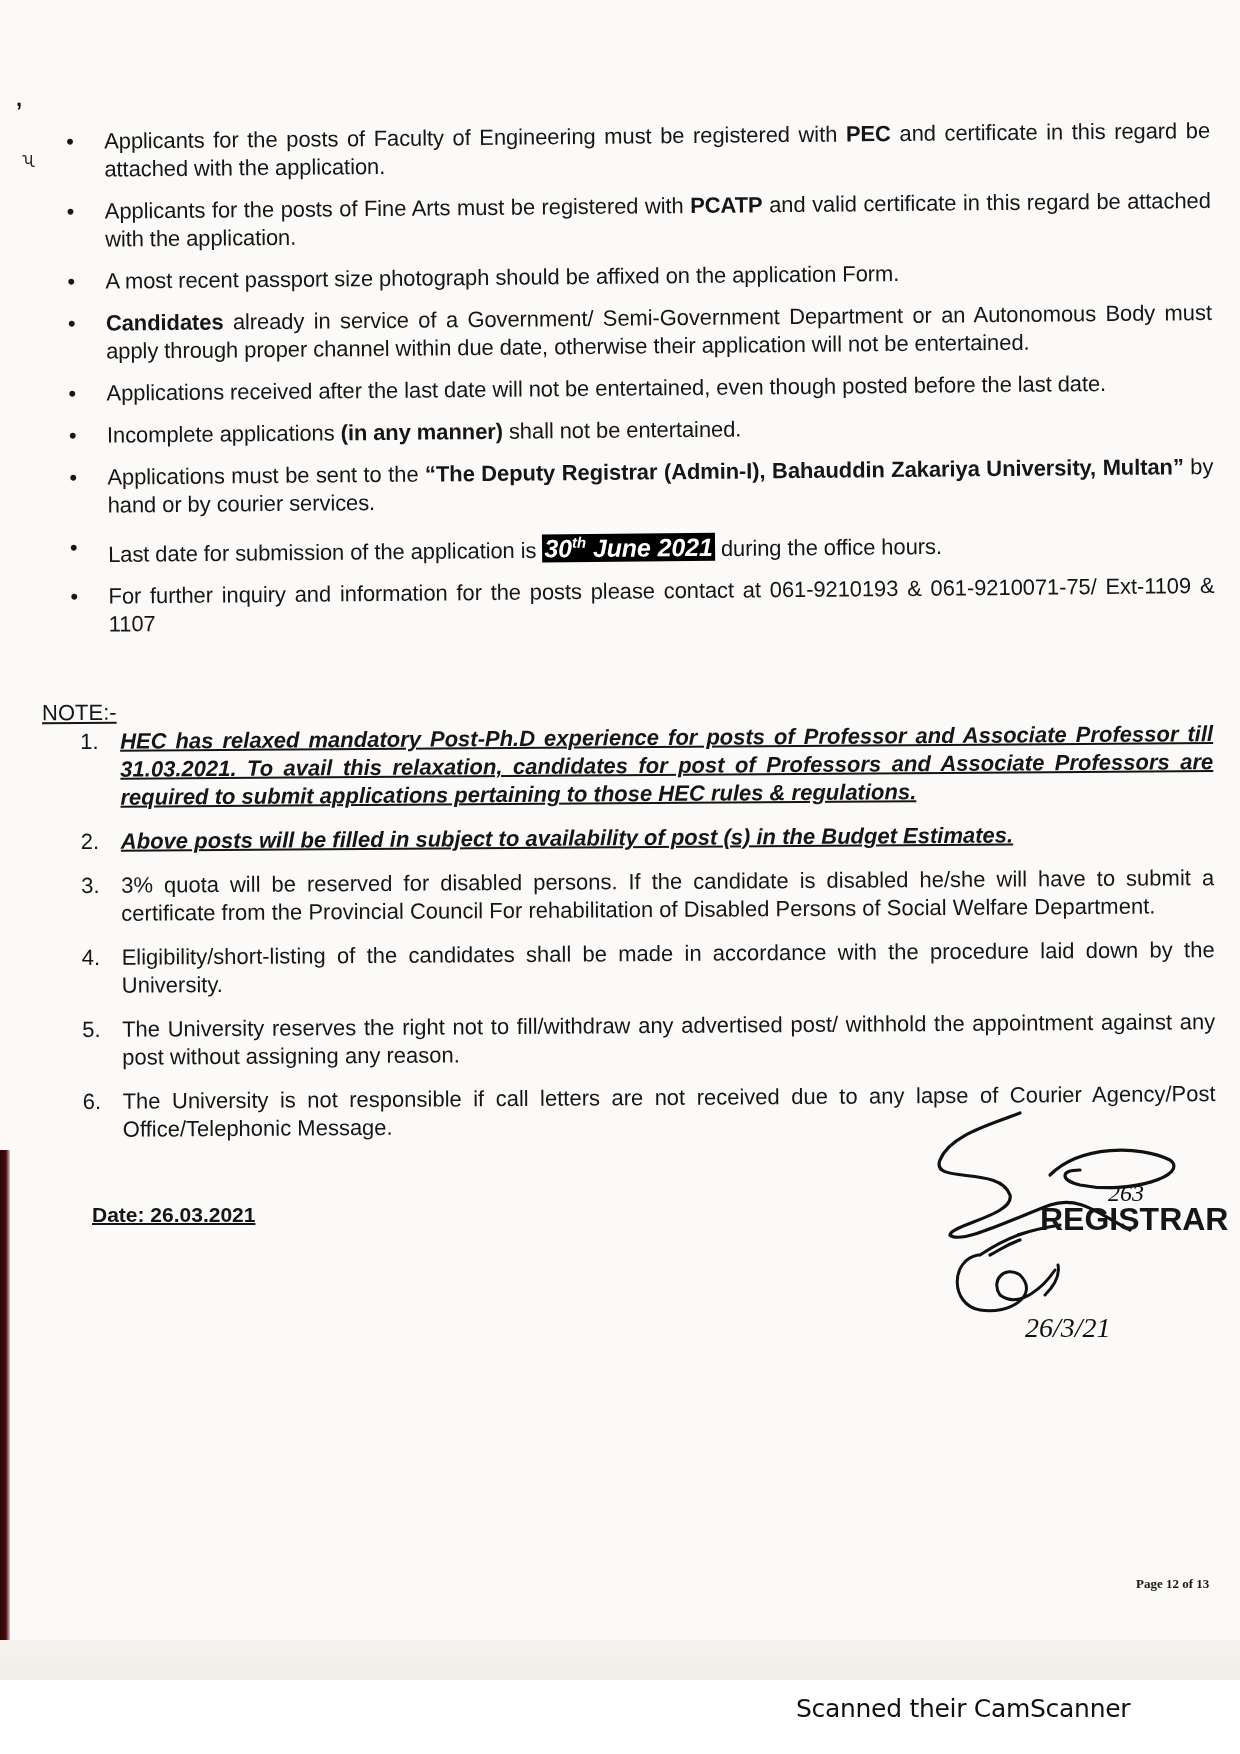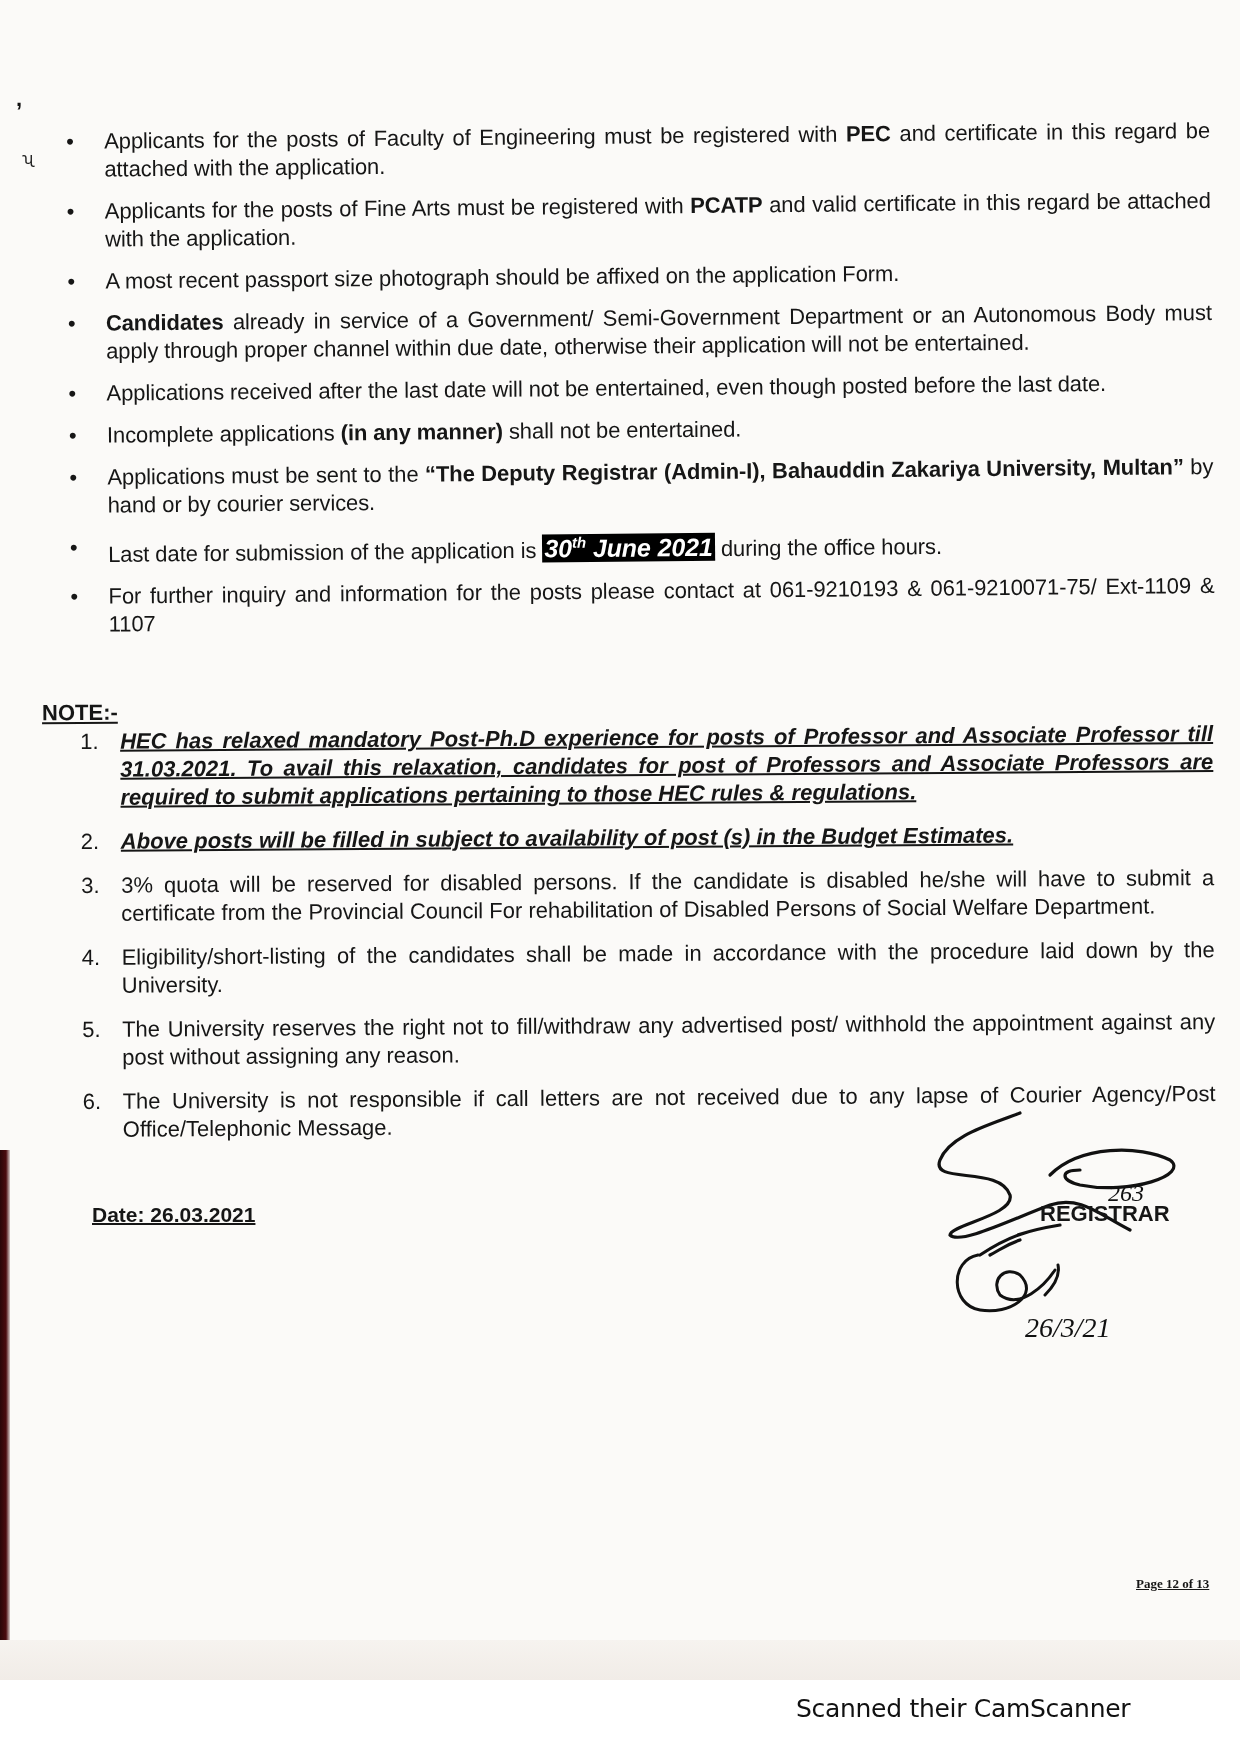--- a/index.html
+++ b/index.html
@@ -30,46 +30,45 @@
     }
     .bullet-dot { position: absolute; left: 6px; top: 0; font-size: 22px; }
     .bullet-item b { font-weight: bold; }
     .highlight {
       background: #000; color: #fff; font-weight: bold; font-style: italic;
       padding: 0 2px; font-size: 25px;
     }
     .highlight sup { font-size: 15px; font-style: italic; }
 
     .note-label {
-      position: absolute; left: 42px; top: 700px; font-size: 22px; font-weight: bold;
+      position: absolute; left: 42px; top: 700px; font-size: 22px; font-weight: normal;
       text-decoration: underline; transform: rotate(-0.4deg);
     }
     .notes { position: absolute; left: 78px; top: 728px; width: 1135px; transform: rotate(-0.4deg); transform-origin: left top; }
     .note-item {
       position: relative; padding-left: 42px; font-size: 22px; line-height: 28px;
       margin-bottom: 16px; text-align: justify;
     }
     .note-num { position: absolute; left: 2px; top: 0; }
     .note-item.emph .note-text {
       font-weight: bold; font-style: italic; text-decoration: underline;
       text-decoration-thickness: 2px;
     }
 
     .date-line {
       position: absolute; left: 92px; top: 1203px; font-size: 21px; font-weight: bold;
       text-decoration: underline; text-decoration-thickness: 2px;
     }
     .registrar {
-      position: absolute; left: 1040px; top: 1201px; font-size: 22px; font-weight: bold;
+      position: absolute; left: 1040px; top: 1201px; font-size: 32px; font-weight: bold;
     }
     .signature { position: absolute; left: 930px; top: 1105px; width: 260px; height: 240px; }
     .page-num {
       position: absolute; left: 1136px; top: 1576px; font-size: 13px; font-weight: bold;
       font-family: "Liberation Serif", serif;
-      text-decoration: underline;
     }
     .watermark {
       position: absolute; left: 796px; top: 1694px; font-size: 25px; color: #111;
       font-family: "DejaVu Sans", sans-serif; letter-spacing: -0.3px;
     }
   </style>
 </head>
 <body>
 
 <div class="page">

